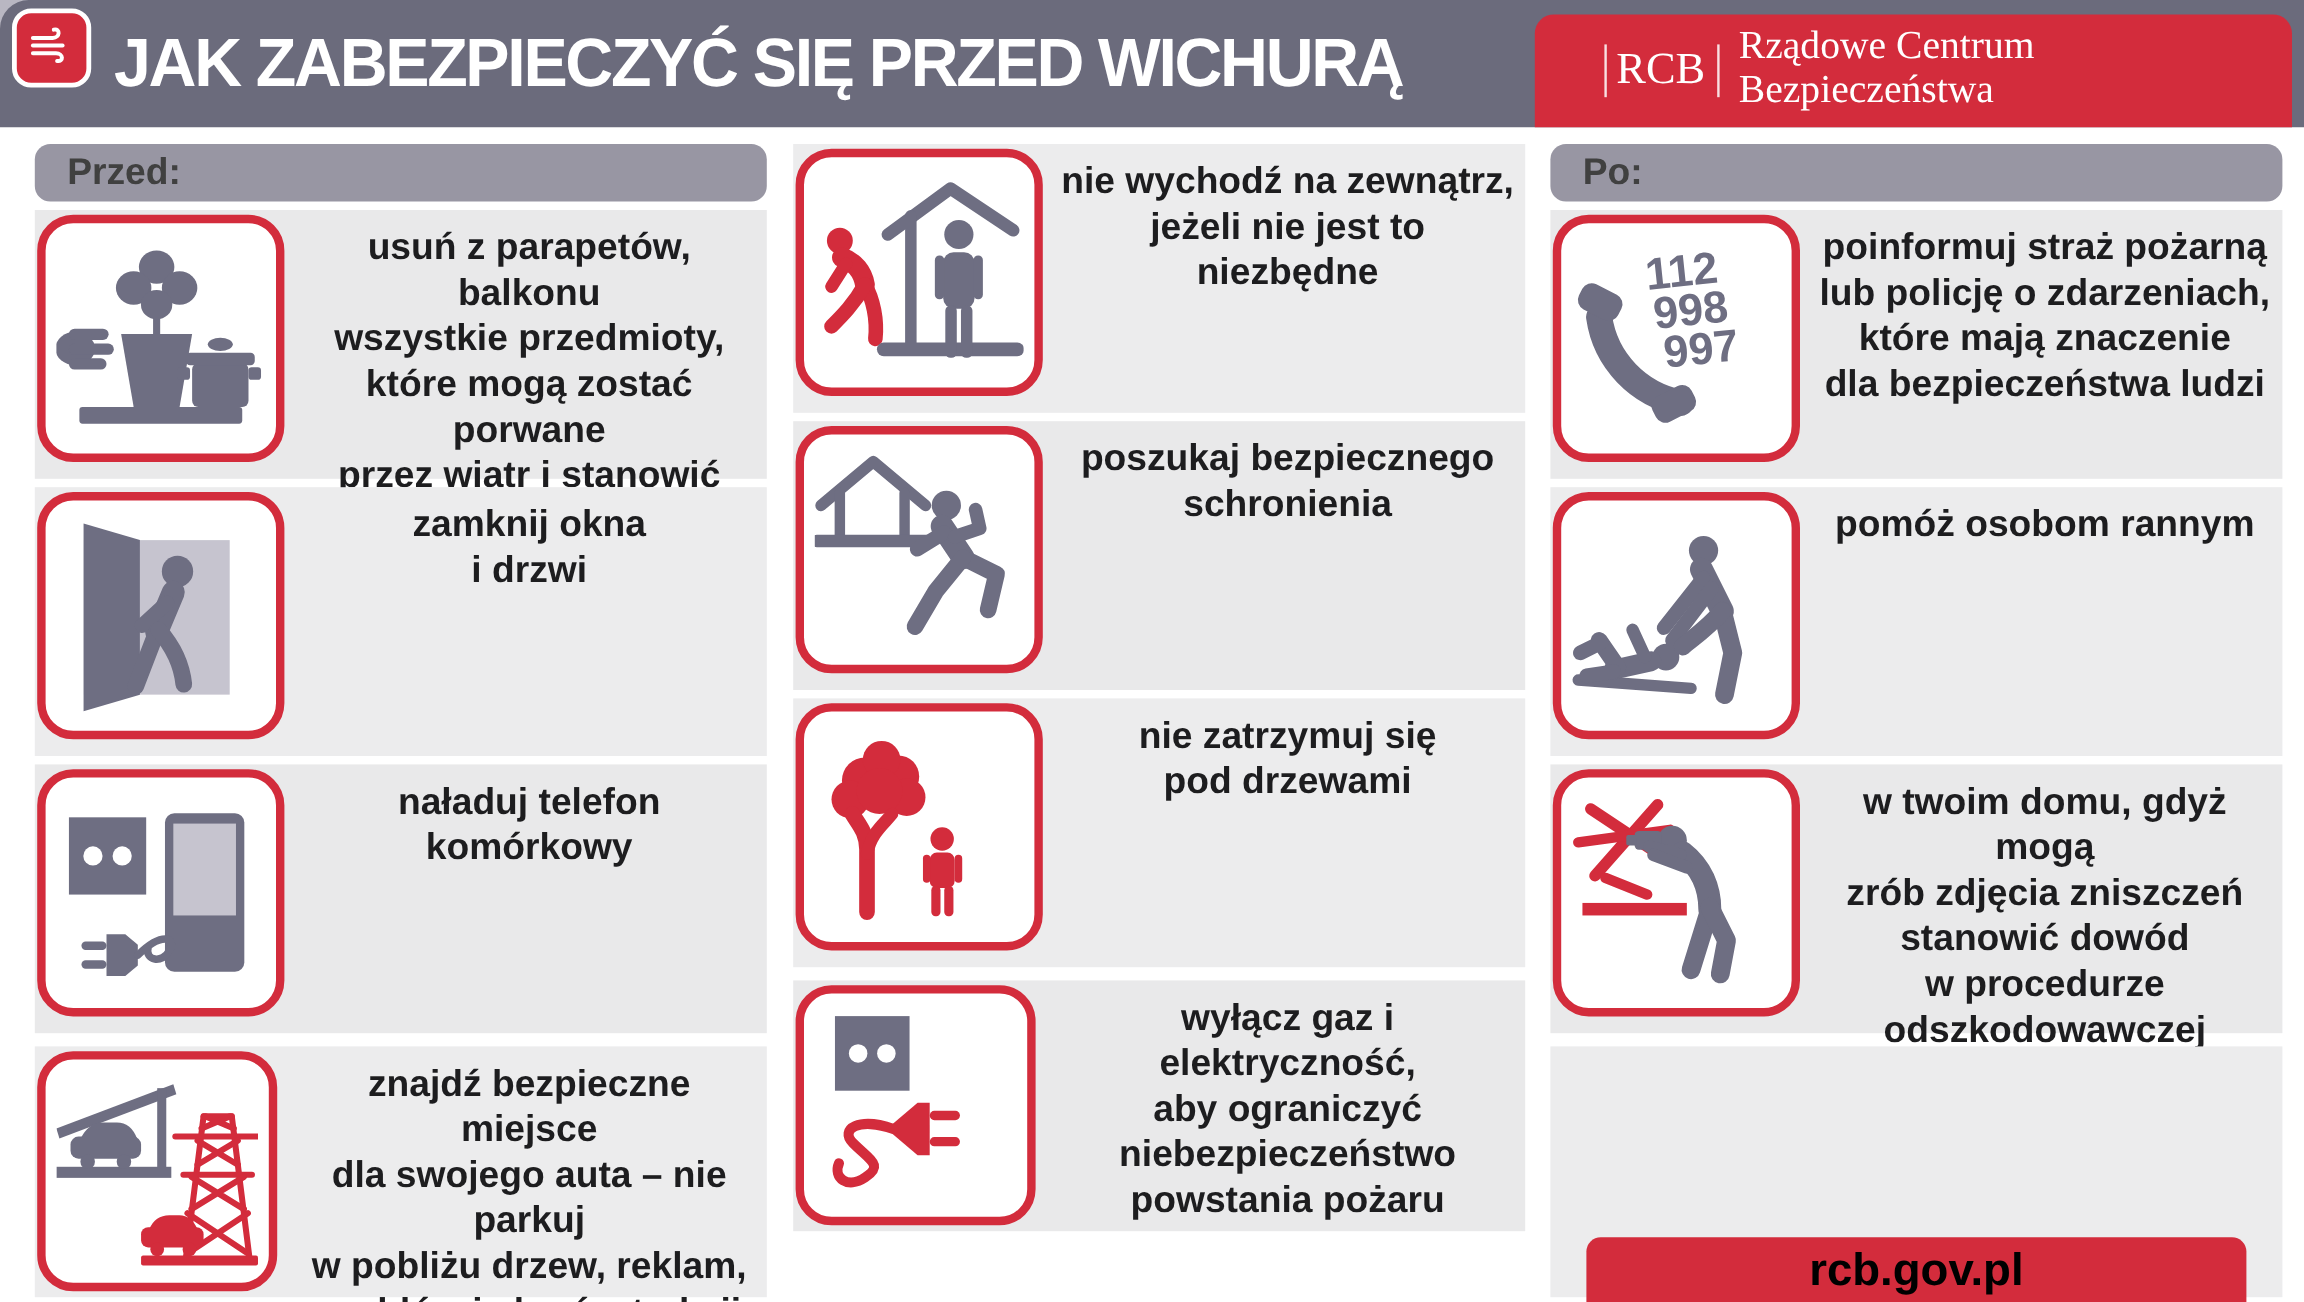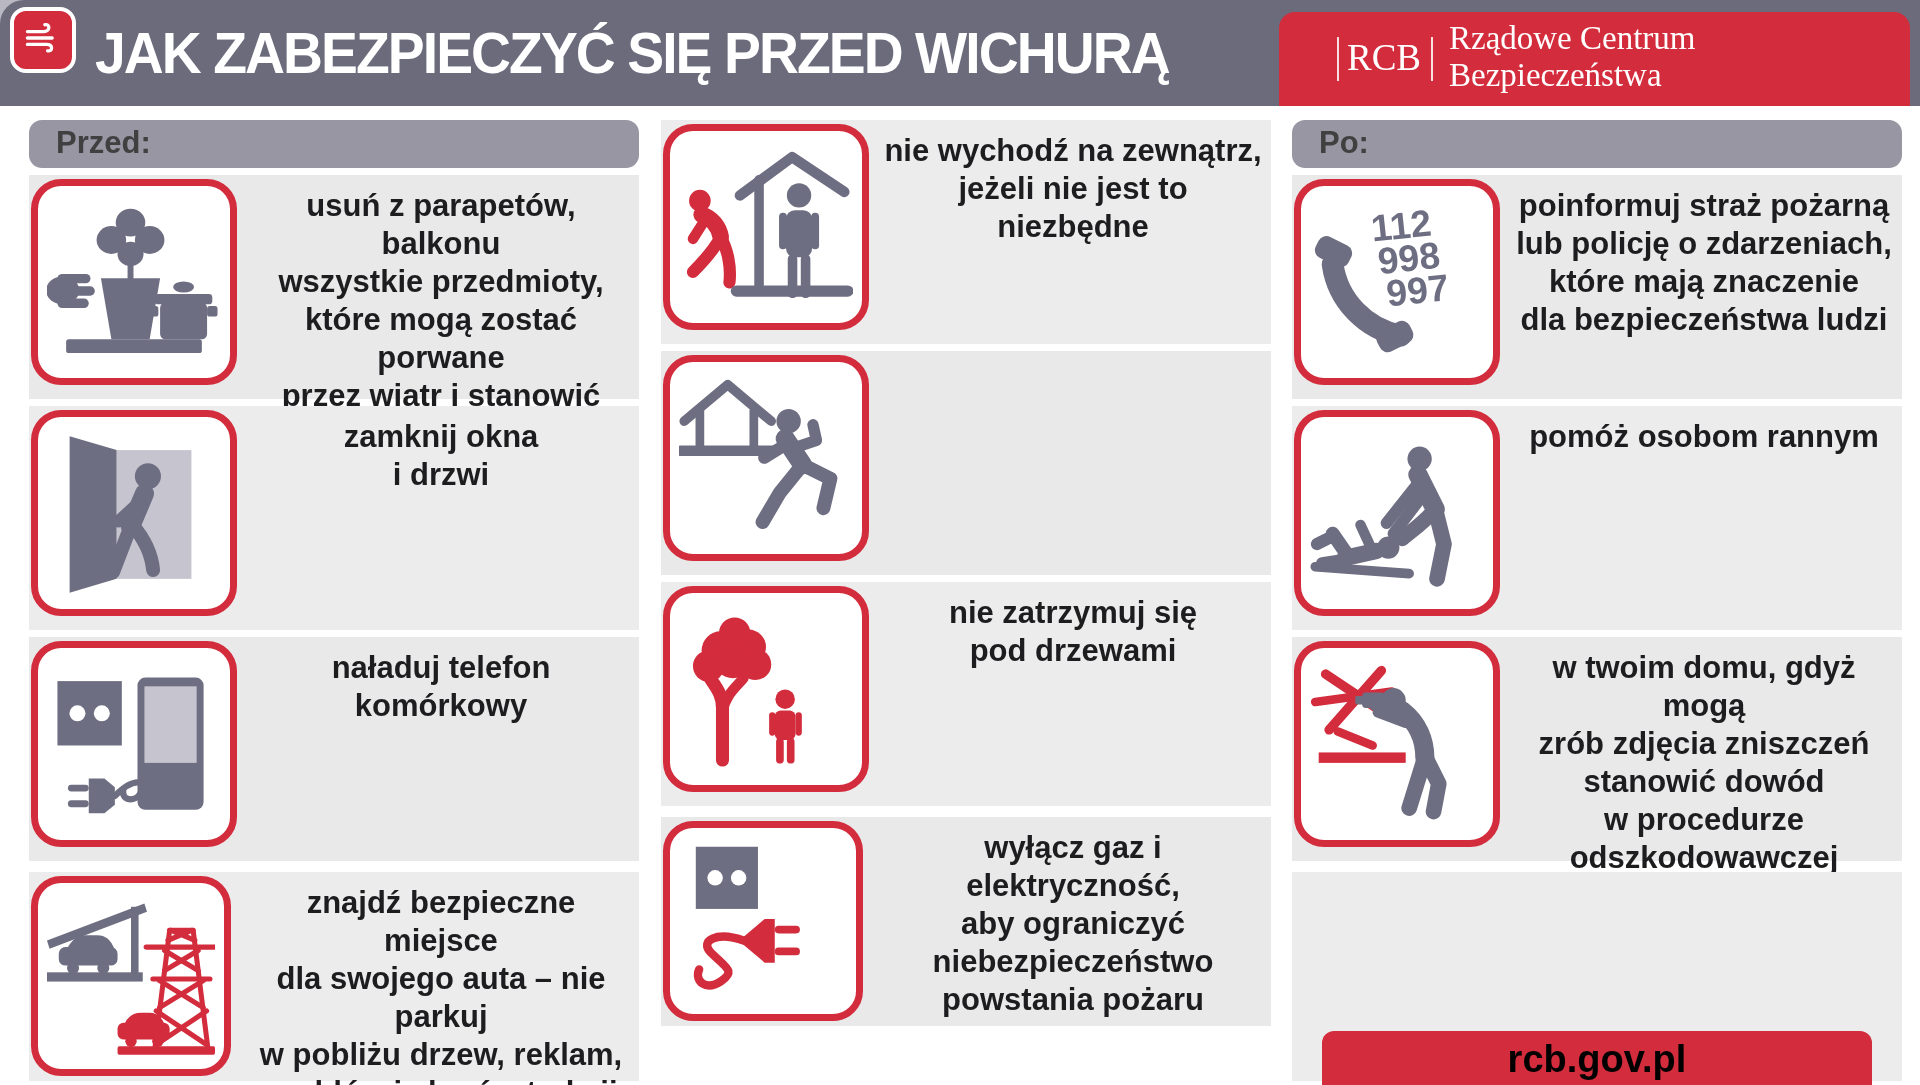--- a/index.html
+++ b/index.html
@@ -232,20 +232,24 @@
    <circle cx="63" cy="30" r="7" fill="#6e6e82"></circle>
    <g stroke="#6e6e82" fill="none" stroke-linecap="round" stroke-linejoin="round">
      <path d="M61,40 L71,55" stroke-width="11"></path>
      <path d="M62,43 L49,51" stroke-width="7"></path>
      <path d="M67,45 L79,41 L77,32" stroke-width="6.5"></path>
      <path d="M71,55 L87,63 L83,80" stroke-width="8"></path>
      <path d="M71,55 L58,71 L48,88" stroke-width="8"></path>
    </g>
             </svg></span>
         </div>
+        <div class="item-text">
+          <div>poszukaj bezpiecznego</div>
+          <div>schronienia</div>
+        </div>
       </div>
       <div class="item">
         <div class="icon-box">
           <span><svg viewBox="0 0 100 100">
    <g fill="#d32c3c">
      <circle cx="24" cy="29" r="11"></circle>
                 <circle cx="40" cy="27" r="10"></circle>
                 <circle cx="32" cy="19" r="9"></circle>
      <circle cx="17" cy="38" r="9"></circle>
                 <circle cx="44" cy="37" r="9"></circle>

